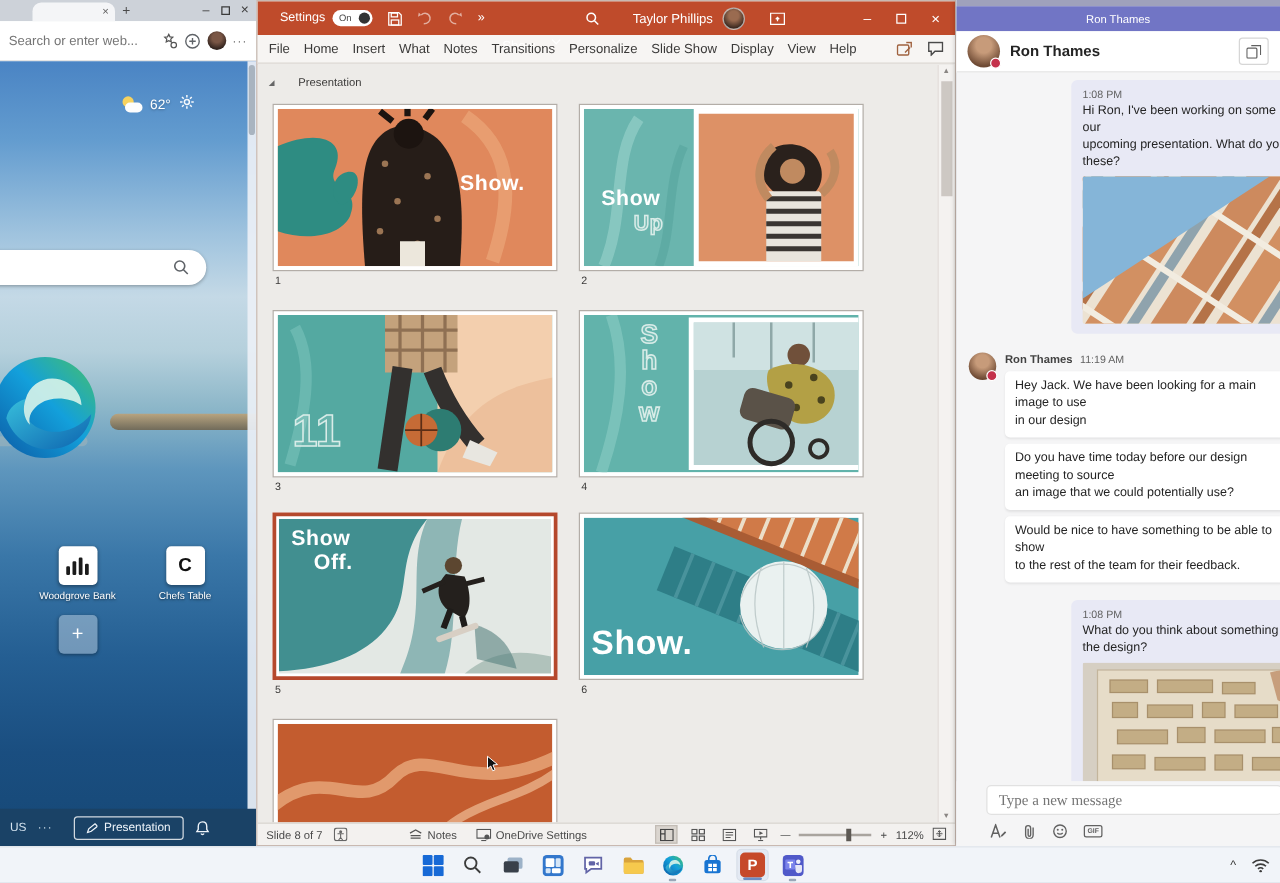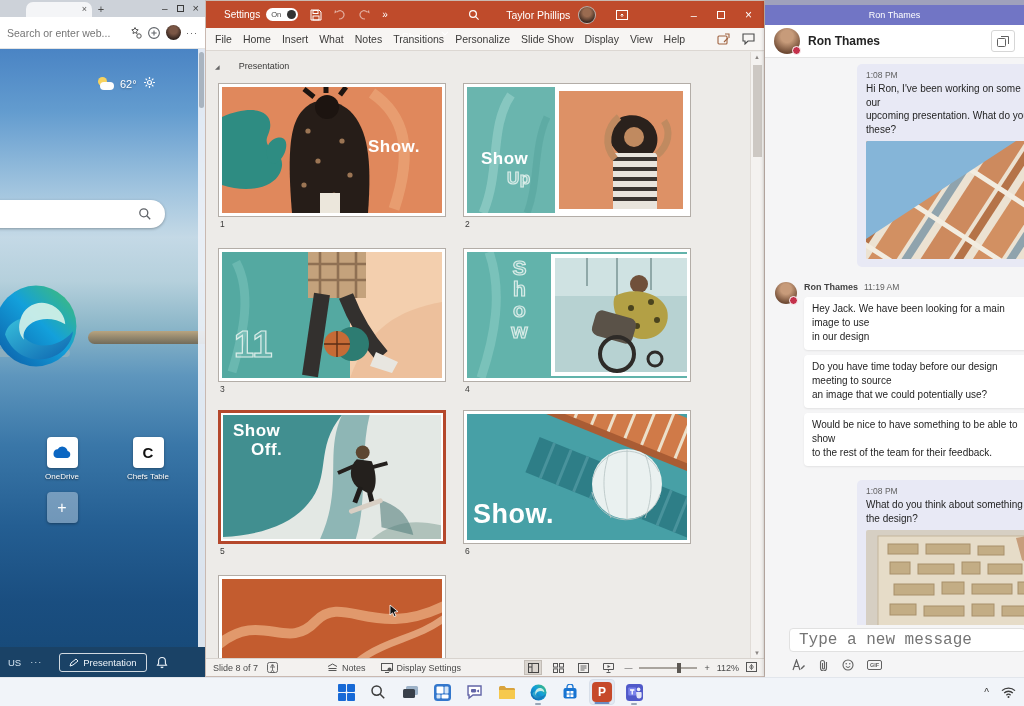--- a/index.html
+++ b/index.html
@@ -111,21 +111,21 @@
   .msg-text { margin-top:2px; font-size:10px; color:#242424; line-height:1.35; white-space:pre-line; }
   .msg-img { margin-top:5px; width:232px; border-radius:2px; overflow:hidden; line-height:0; }
   .recv { display:flex; gap:7px; margin-top:15px; }
   .recv-body { width:218px; }
   .recv-head { display:flex; align-items:center; gap:6px; }
   .recv-name { font-size:9px; font-weight:bold; color:#424242; }
   .recv-time { font-size:8.5px; color:#616161; }
   .rbubble { width:max-content; max-width:224px; background:#fff; border-radius:4px; padding:5px 8px 6px; margin-top:5px; font-size:10px; color:#242424; line-height:1.4; white-space:pre-line; box-shadow:0 1px 2px rgba(0,0,0,.08); }
   .teams-compose { position:absolute; bottom:0; left:0; right:0; height:52px; background:#f5f5f6; }
   .compose-box { position:absolute; left:24px; right:-2px; top:3px; height:24px; background:#fff; border:1px solid #e1e1e1; border-radius:4px; display:flex; align-items:center; padding:0 9px; }
-  .compose-box input { border:none; outline:none; width:100%; font-size:16px; color:#707070; font-family:Liberation Mono, monospace; }
+  .compose-box input { border:none; outline:none; width:100%; font-size:12px; color:#707070; font-family:Liberation Serif, serif; }
   .compose-icons { position:absolute; left:27px; top:34px; display:flex; align-items:center; gap:13px; color:#616161; }
   .gif-chip { border:1px solid #616161; border-radius:2px; font-size:5.5px; padding:1px 2px; color:#616161; font-weight:bold; }
 
   
   .taskbar { position:absolute; left:0; top:677px; width:1024px; height:29px; background:#f1f4f9; border-top:1px solid #e2e6ec; }
   .tb-center { position:absolute; left:50%; top:0; height:100%; transform:translateX(-57%); display:flex; align-items:center; gap:6px; }
   .tb-item { position:relative; width:26px; height:26px; border-radius:4px; display:flex; align-items:center; justify-content:center; }
   .tb-item.activeapp { background:#e3e9f3; border:1px solid #d8dfe9; }
   .tb-ind { position:absolute; bottom:0px; left:50%; transform:translateX(-50%); width:6px; height:2px; border-radius:1px; background:#9aa7b8; }
   .tb-ind.big { width:15px; background:#6b8cc2; }
@@ -204,25 +204,28 @@
               <stop offset="1" stop-color="#0d64b0"></stop>
           </linearGradient>
         </defs>
         <circle cx="50" cy="50" r="47" fill="url(#egA)"></circle>
         <path d="M14 60 C22 82 42 92 62 88 C82 84 92 68 93 56 C80 72 60 76 46 70 C32 64 28 52 32 42 C24 44 16 50 14 60Z" fill="url(#egB)"></path>
         <path d="M32 42 C36 28 50 20 64 24 C78 28 84 40 84 48 C72 40 56 40 46 46 C38 51 34 58 36 66 C30 60 29 50 32 42Z" fill="#d8f3e9" opacity=".9"></path>
       </svg>
       <div class="edge-tiles">
         <div class="tile">
           <div class="tile-box">
-            <svg width="20" height="13" viewBox="0 0 20 13">
-                <path d="M5 12 a4.4 4.4 0 0 1 .6-8.7 A5.4 5.4 0 0 1 15.6 5 A3.6 3.6 0 0 1 15.4 12Z" fill="#0b66c2"></path>
-              </svg>
-          </div>
-          <div class="tile-label">OneDrive</div>
+              <span class="wg-bars">
+                <i style="height:7px"></i>
+                <i style="height:11px"></i>
+                <i style="height:14px"></i>
+                <i style="height:9px"></i>
+              </span>
+            </div>
+          <div class="tile-label">Woodgrove Bank</div>
         </div>
         <div class="tile">
           <div class="tile-box">
               <span class="chefs-c">C</span>
             </div>
           <div class="tile-label">Chefs Table</div>
         </div>
         <div class="tile">
           <div class="tile-box ghost">+</div>
         </div>
@@ -523,21 +526,21 @@
             <path d="M1.5 5.5h8M1.5 7.5h8" stroke="#555" stroke-width="1"></path>
           </svg>
         <span>Notes</span>
       </span>
       <span class="sb-group" style="margin-left:6px">
         <svg width="12" height="10" viewBox="0 0 12 10">
             <rect x="0.5" y="0.5" width="11" height="7" fill="none" stroke="#555" stroke-width="1"></rect>
             <path d="M4 9.5h4" stroke="#555" stroke-width="1"></path>
             <circle cx="8.5" cy="6.5" r="2" fill="#555"></circle>
           </svg>
-        <span>Display Settings</span>
+        <span>OneDrive Settings</span>
       </span>
       <span class="sb-right">
         <span class="sb-viewbtn active">
           <svg width="11" height="10" viewBox="0 0 11 10">
               <rect x="0.5" y="0.5" width="10" height="9" fill="none" stroke="#444" stroke-width="1"></rect>
               <path d="M4 0.5v9M0.5 4h3.5" stroke="#444" stroke-width="1"></path>
             </svg>
         </span>
         <span class="sb-viewbtn">
           <svg width="11" height="10" viewBox="0 0 11 10">

